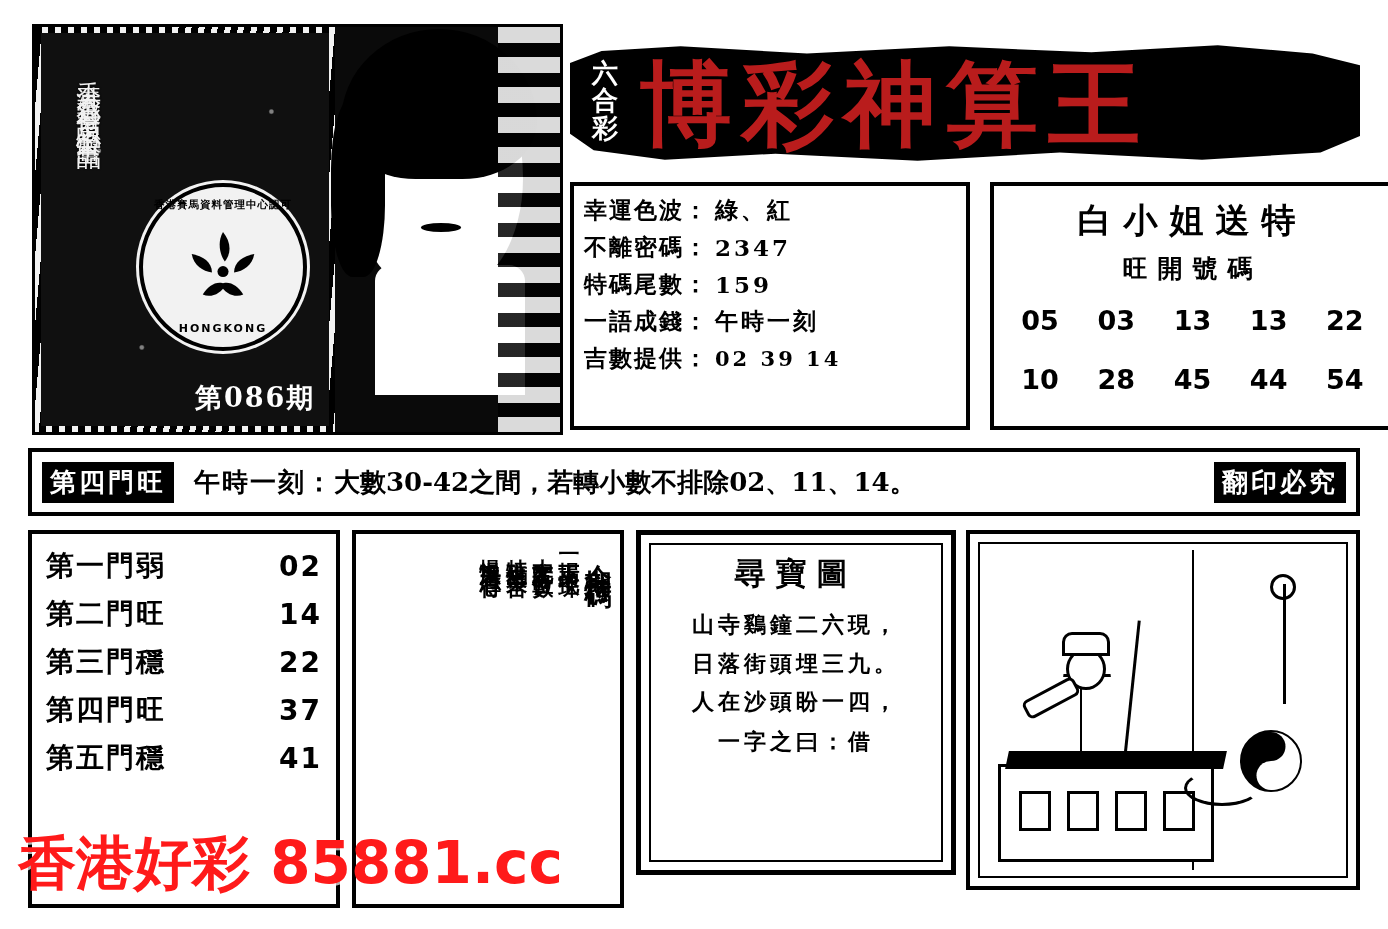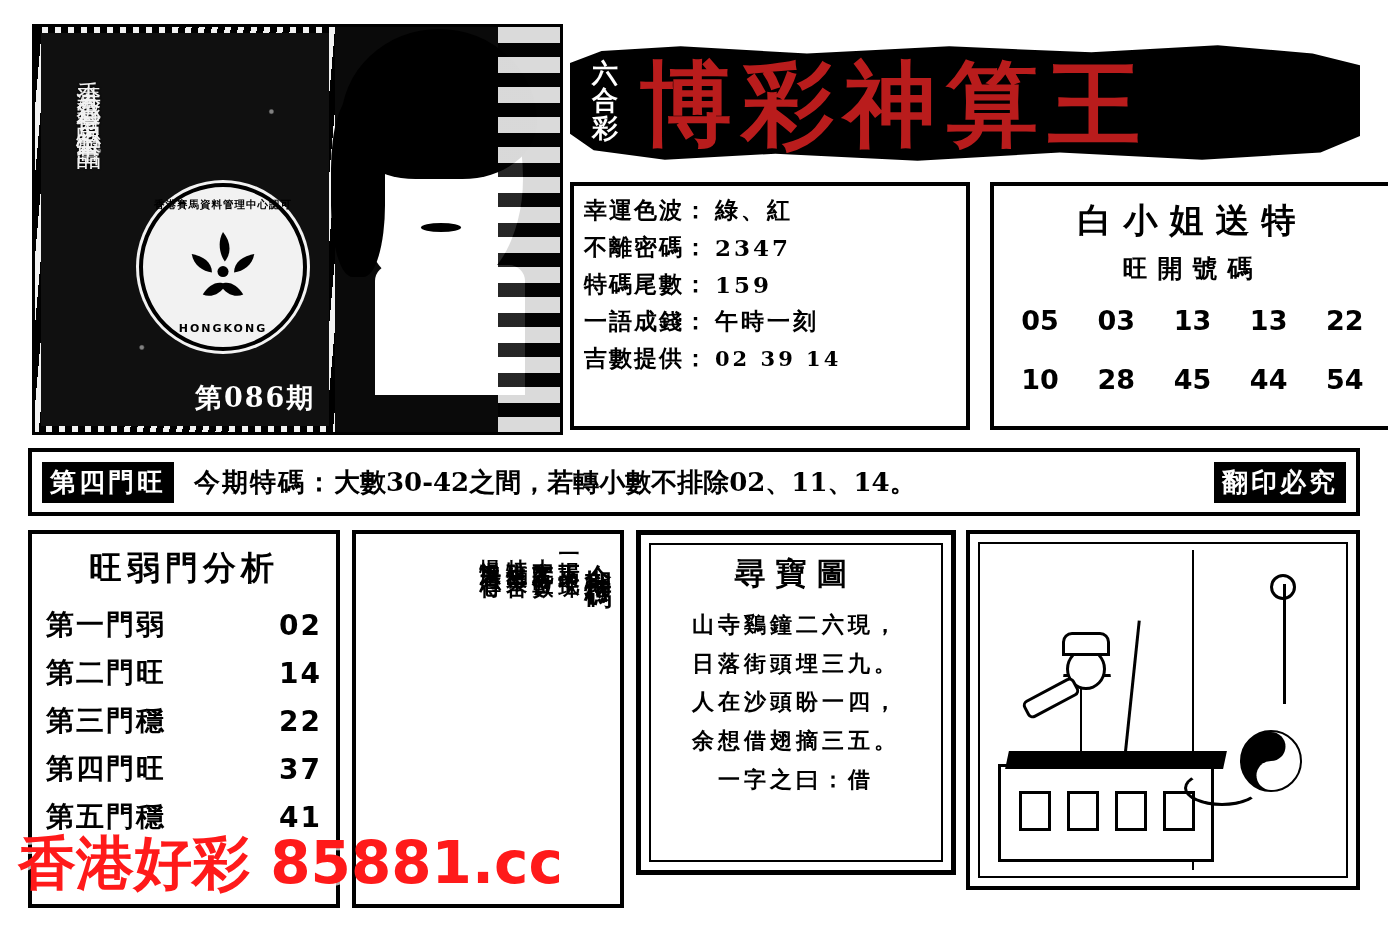--- a/index.html
+++ b/index.html
@@ -422,27 +422,26 @@
       <span>28</span>
       <span>45</span>
       <span>44</span>
       <span>54</span>
     </div>
   </div>
 
   <div class="banner">
     <span class="inv">第四門旺</span>
     <span class="mid">
-      <span class="k">今期特碼：</span><span>大數30-42之間，若轉小數不排除02、11、14。</span>
+      <span class="k">午時一刻：</span><span>大數30-42之間，若轉小數不排除02、11、14。</span>
     </span>
     <span class="inv">翻印必究</span>
   </div>
 
   <div class="col-analysis">
-    <div class="analysis-title">旺弱門分析</div>
     <div class="analysis-row">
       <span>第一門弱</span>
       <span class="num">02</span>
     </div>
     <div class="analysis-row">
       <span>第二門旺</span>
       <span class="num">14</span>
     </div>
     <div class="analysis-row">
       <span>第三門穩</span>
@@ -467,21 +466,20 @@
       <div class="vcol">慢慢思考有心得。</div>
     </div>
   </div>
 
   <div class="col-poem">
     <div class="inner">
       <div class="poem-title">尋寶圖</div>
       <div class="poem-line">山寺鷄鐘二六現，</div>
       <div class="poem-line">日落街頭埋三九。</div>
       <div class="poem-line">人在沙頭盼一四，</div>
-      <div class="poem-line">余想借翅摘三五。</div>
       <div class="poem-foot">一字之曰：借</div>
     </div>
   </div>
 
   <div class="col-art">
     <div class="inner">
       <div class="art-divider"></div>
 
       <div class="figure">
         <div class="robe"></div>

